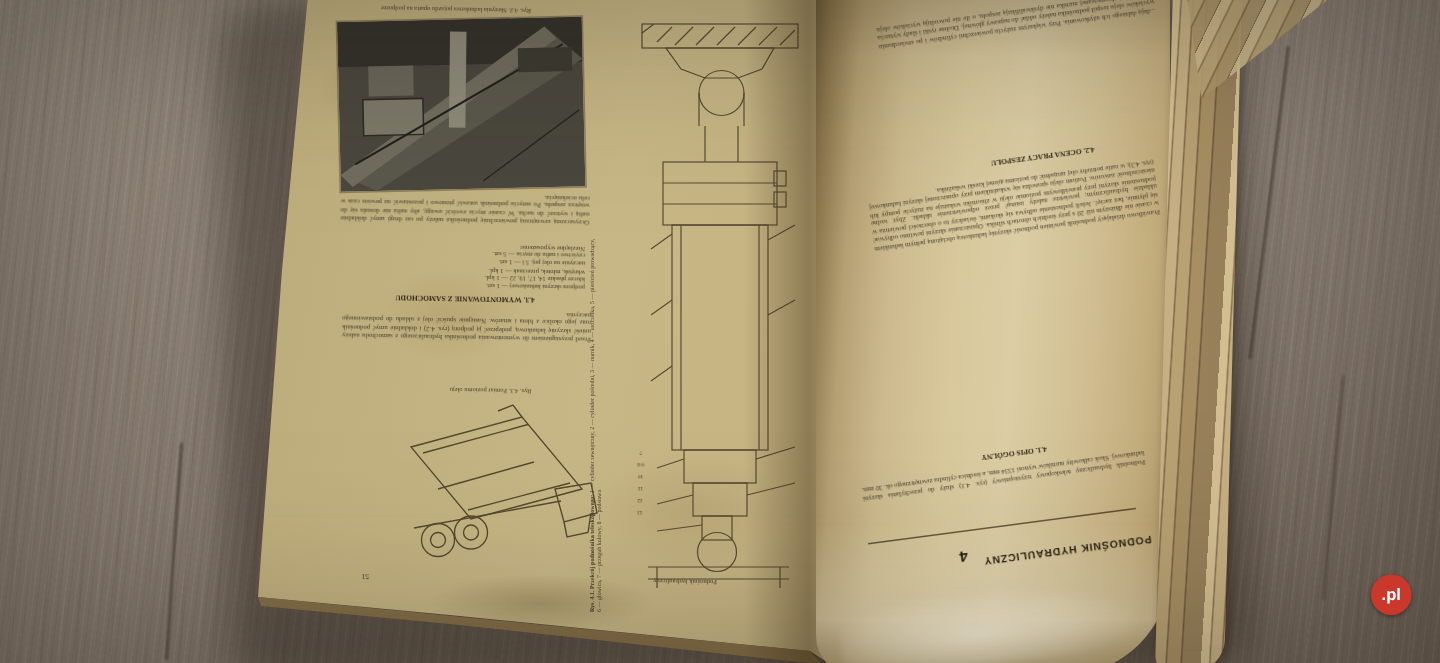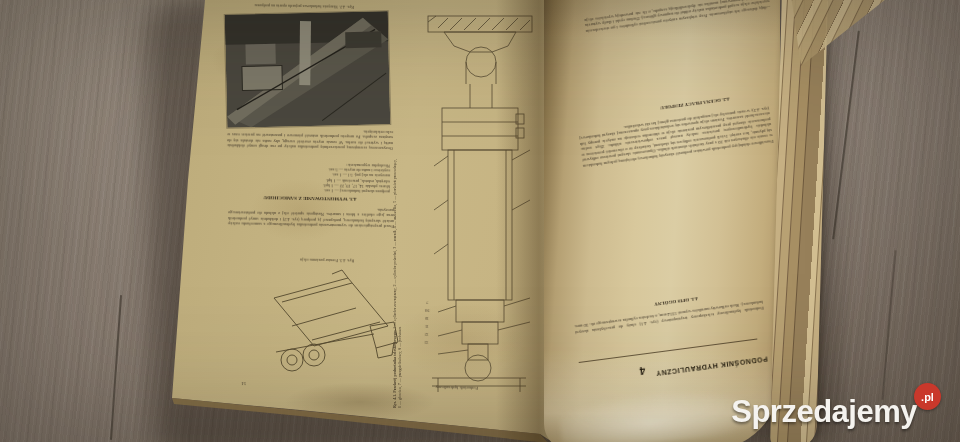--- a/index.html
+++ b/index.html
@@ -212,16 +212,15 @@
     <span id="chapter-title">PODNOŚNIK HYDRAULICZNY</span>
     <span id="chapter-number">4</span>
   </div>
 
   <div id="curl-highlight" class="abs"></div>
   <div id="edge-stack" class="abs"></div>
   <div id="page-fan" class="abs"></div>
 
   <div id="vignette" class="abs"></div>
 
-  <div id="watermark-text" class="abs">Sprzedajemy</div>
   <div id="watermark-badge" class="abs">.pl</div>
 
 </div>
 
 </body></html>

